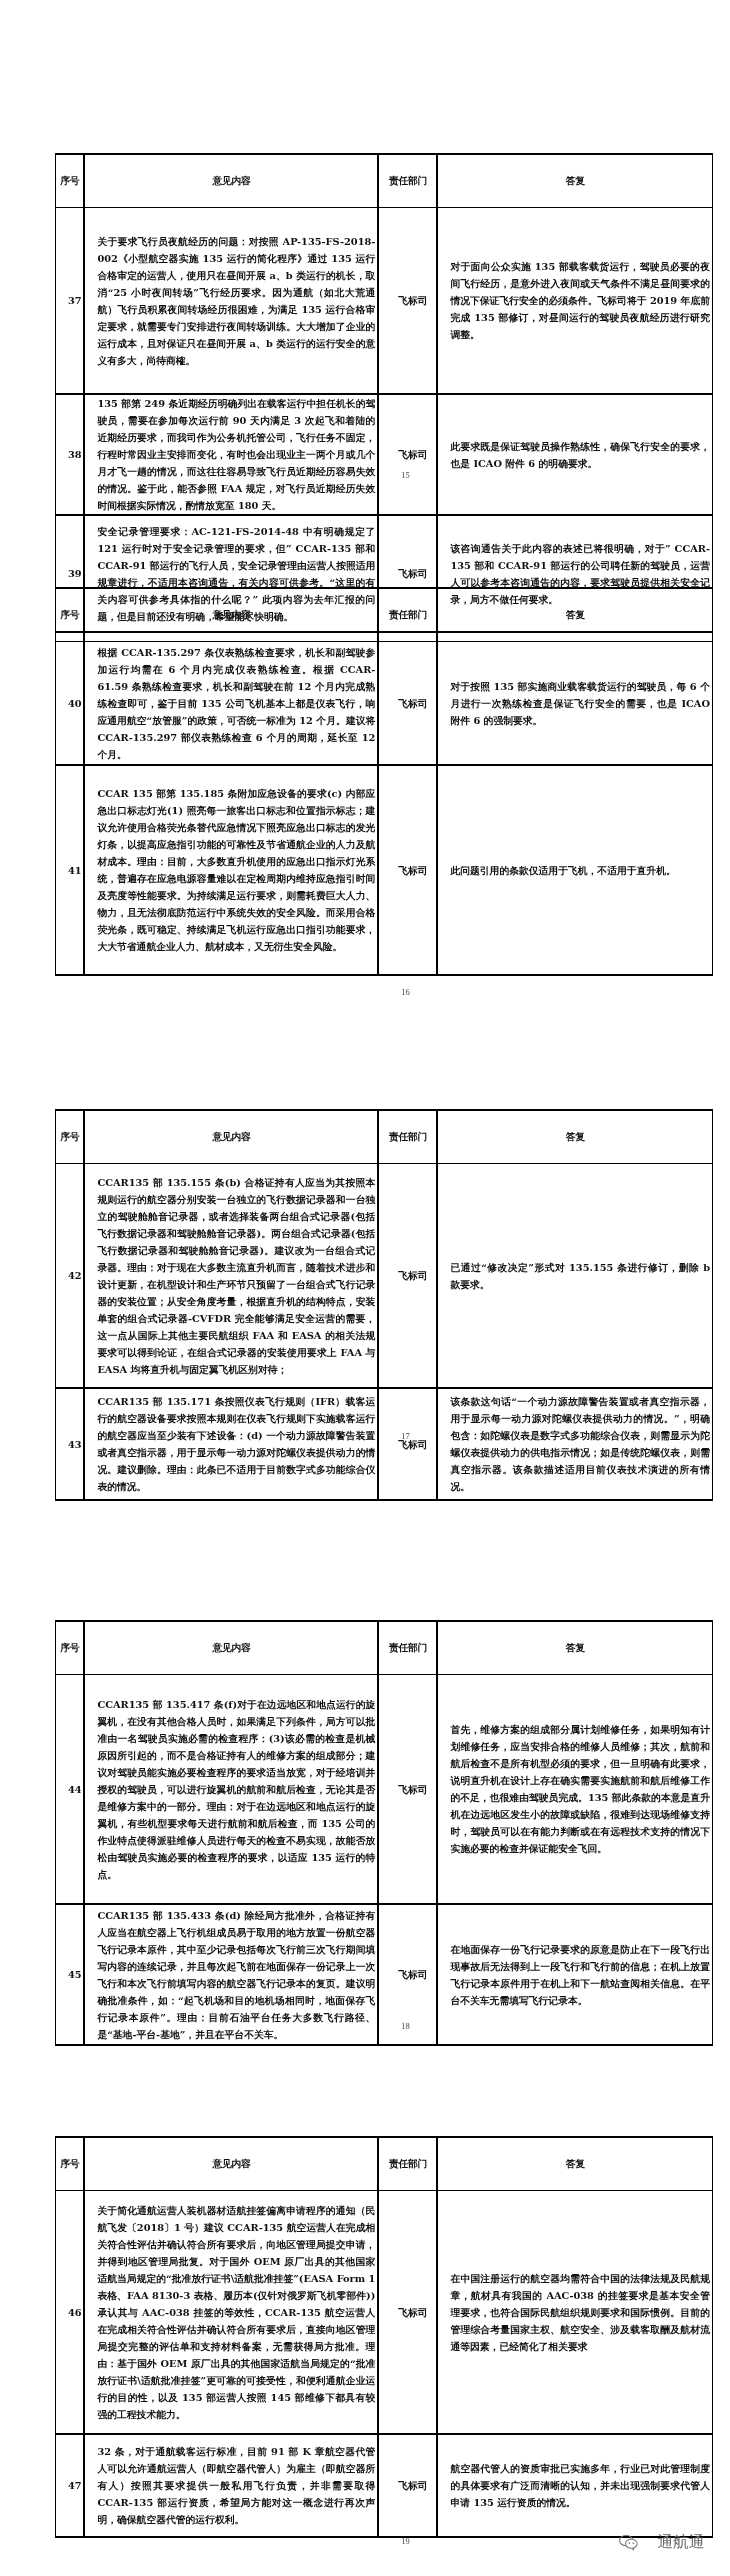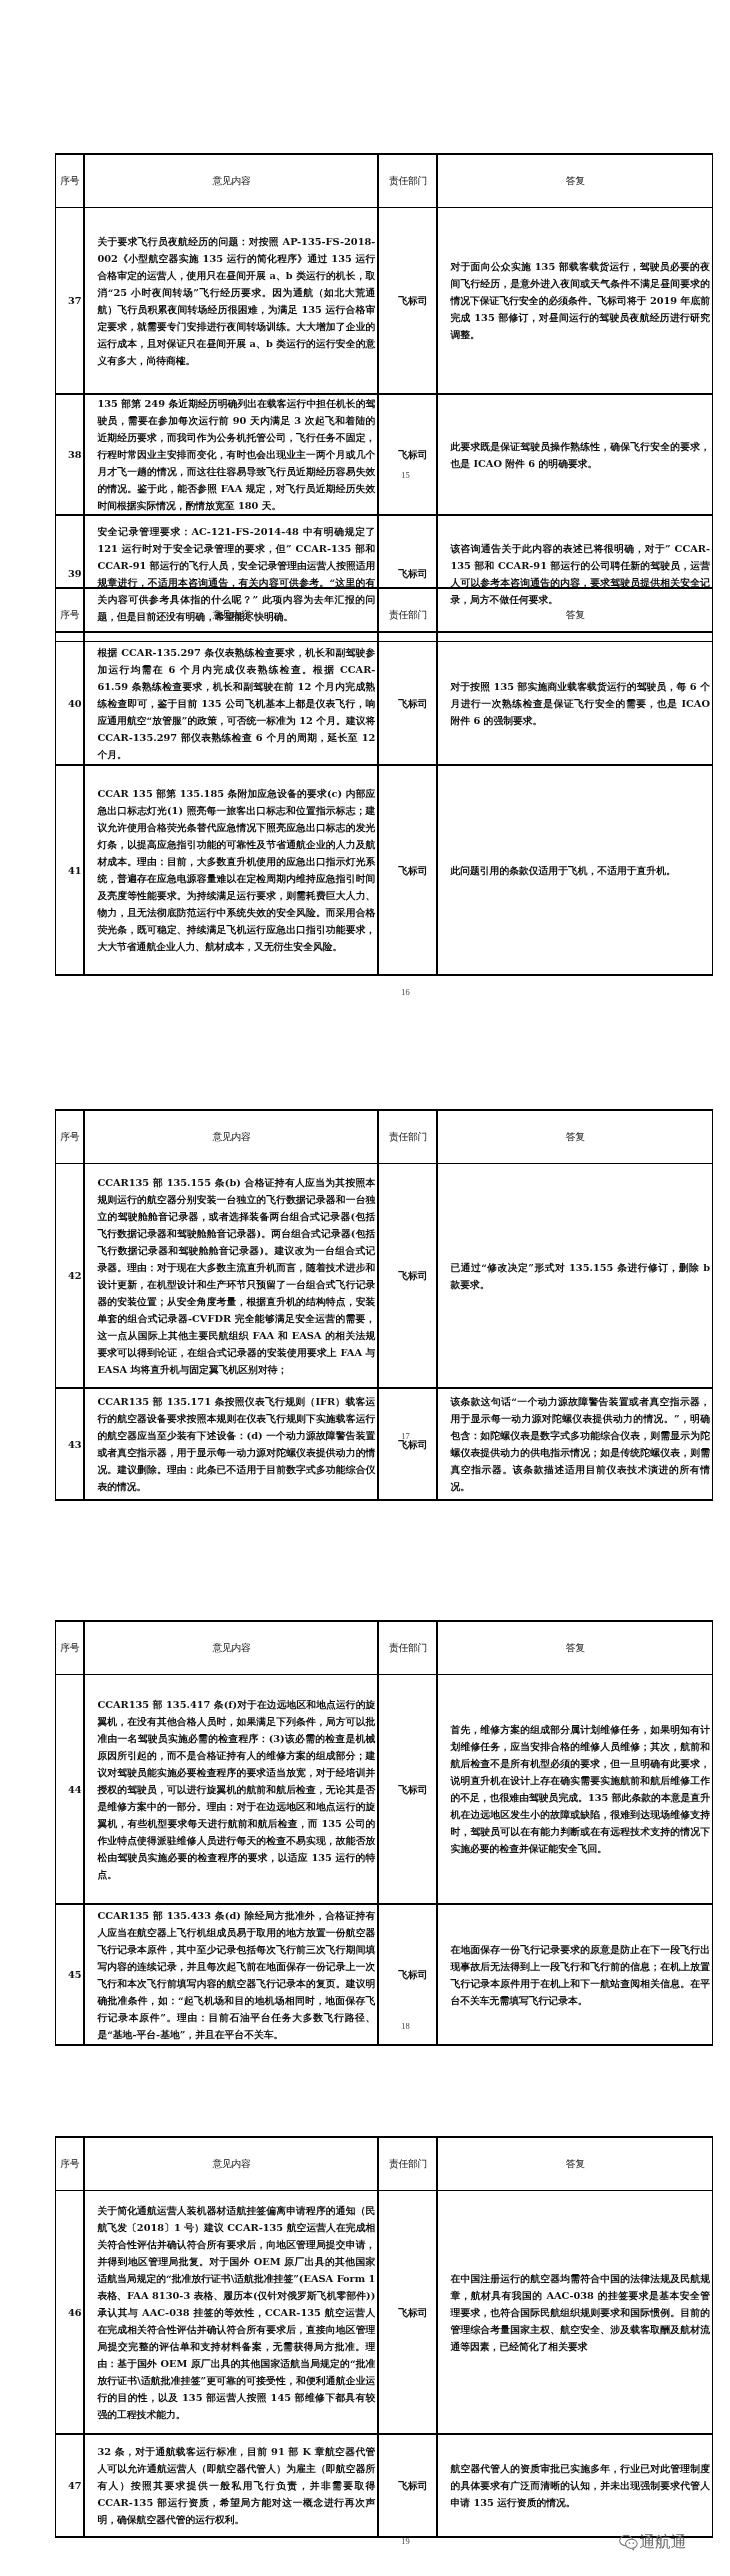--- a/index.html
+++ b/index.html
@@ -4,34 +4,34 @@
 <style>
   html, body { margin: 0; padding: 0; background: #ffffff; }
   body { width: 731px; height: 2576px; position: relative; overflow: hidden;
          font-family: "DejaVu Serif", "Liberation Serif", serif; color: #111; }
   .page-block { position: absolute; left: 55px; width: 658px; }
   table.cmt { width: 658px; border-collapse: separate; border-spacing: 0;
               border-top: 2px double #000; border-bottom: 2px double #000;
               border-left: 0.7px solid #000; border-right: 0.7px solid #000; table-layout: fixed; }
   table.cmt th, table.cmt td { padding: 0 2px; vertical-align: middle; }
   table.cmt th { height: 52px; font-family: "DejaVu Sans", "Liberation Sans", sans-serif;
-                 font-weight: normal; font-size: 9.8px; text-align: center;
+                 font-weight: bold; font-size: 9.8px; text-align: center;
                  border-bottom: 1.3px solid #000; letter-spacing: -0.3px; }
   table.cmt td { font-weight: bold; font-size: 9.8px; line-height: 17px; text-align: justify; }
   .c-no { width: 23.4px; text-align: left; }
   .c-opinion { width: 288px; }
   .c-dept { width: 53px; text-align: center !important; }
   .c-reply { }
   table.cmt th + th, table.cmt td + td { border-left: 2px double #000; }
   table.cmt tr.row td { border-top: 2px double #000; padding-left: 12px; }
   table.cmt tr.row.first td { border-top: none; }
   .pagenum { position: absolute; left: 0; width: 731px; text-align: center;
              font-family: "Liberation Serif", serif; font-size: 8.5px; color: #444; padding-left: 40px; }
   .watermark { position: absolute; left: 619px; top: 2532px; display: flex; align-items: center;
-               gap: 1px; color: #666; font-family: "DejaVu Sans", sans-serif; font-size: 15.6px; }
+               gap: 19px; color: #666; font-family: "DejaVu Sans", sans-serif; font-size: 15.6px; }
   .wm-icon { width: 19.5px; height: 17px; position: relative; }
 </style>
 </head>
 <body>
 
 <div class="page-block" style="top:153px;">
   <table class="cmt">
     <thead>
       <tr>
         <th class="c-no">序号</th>

